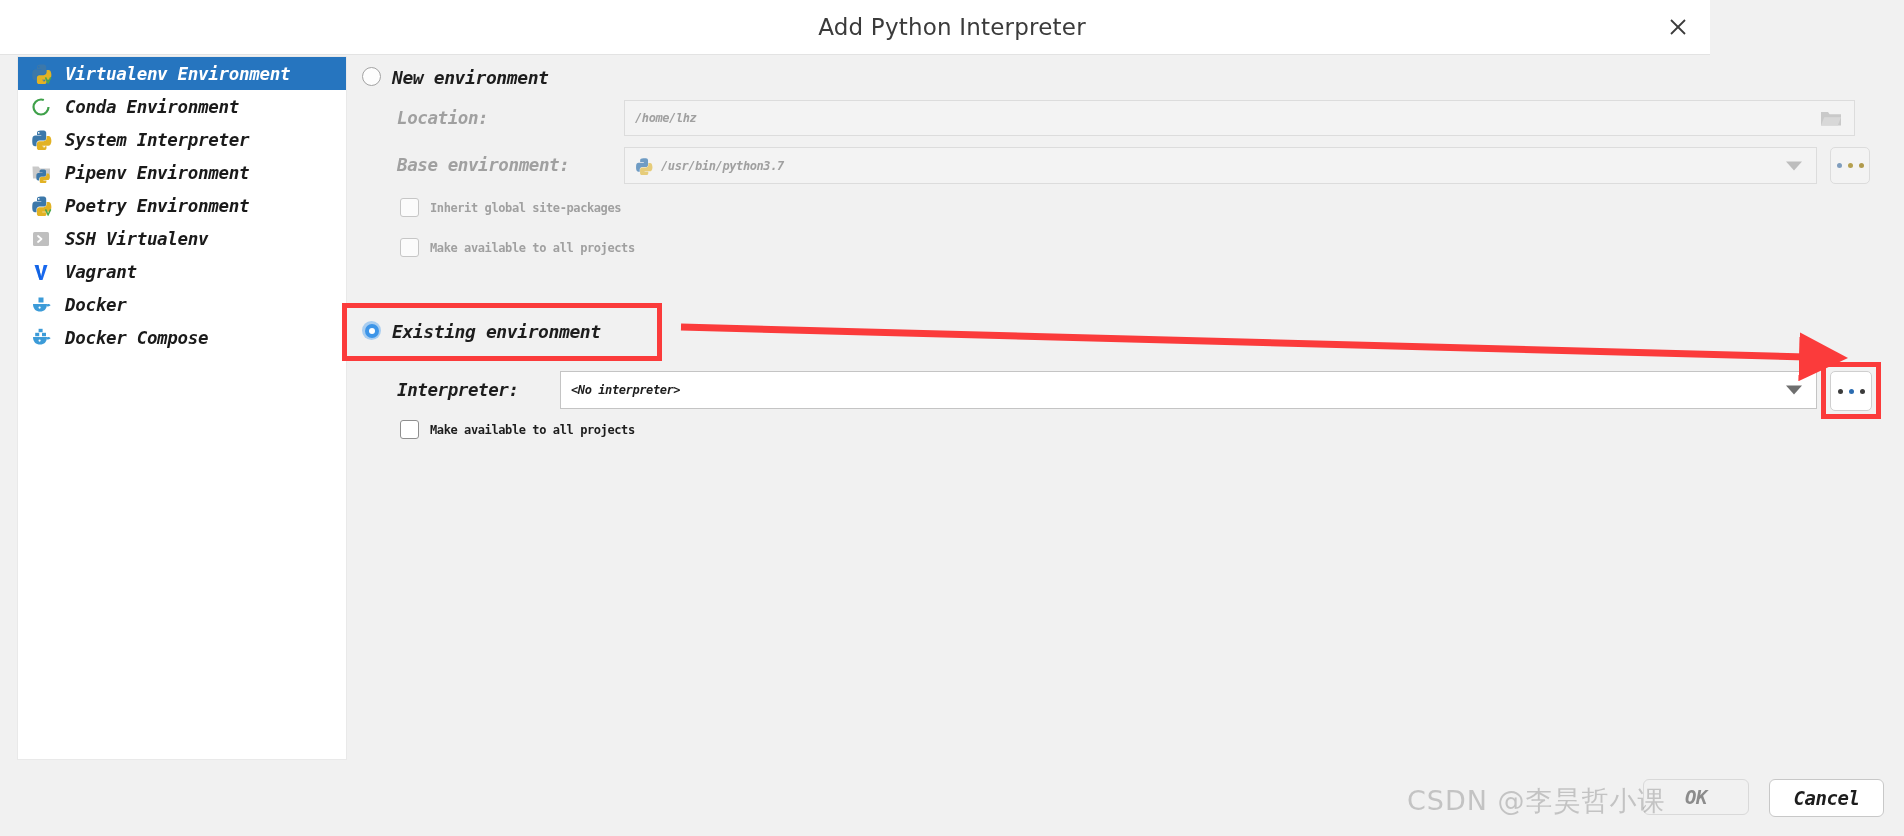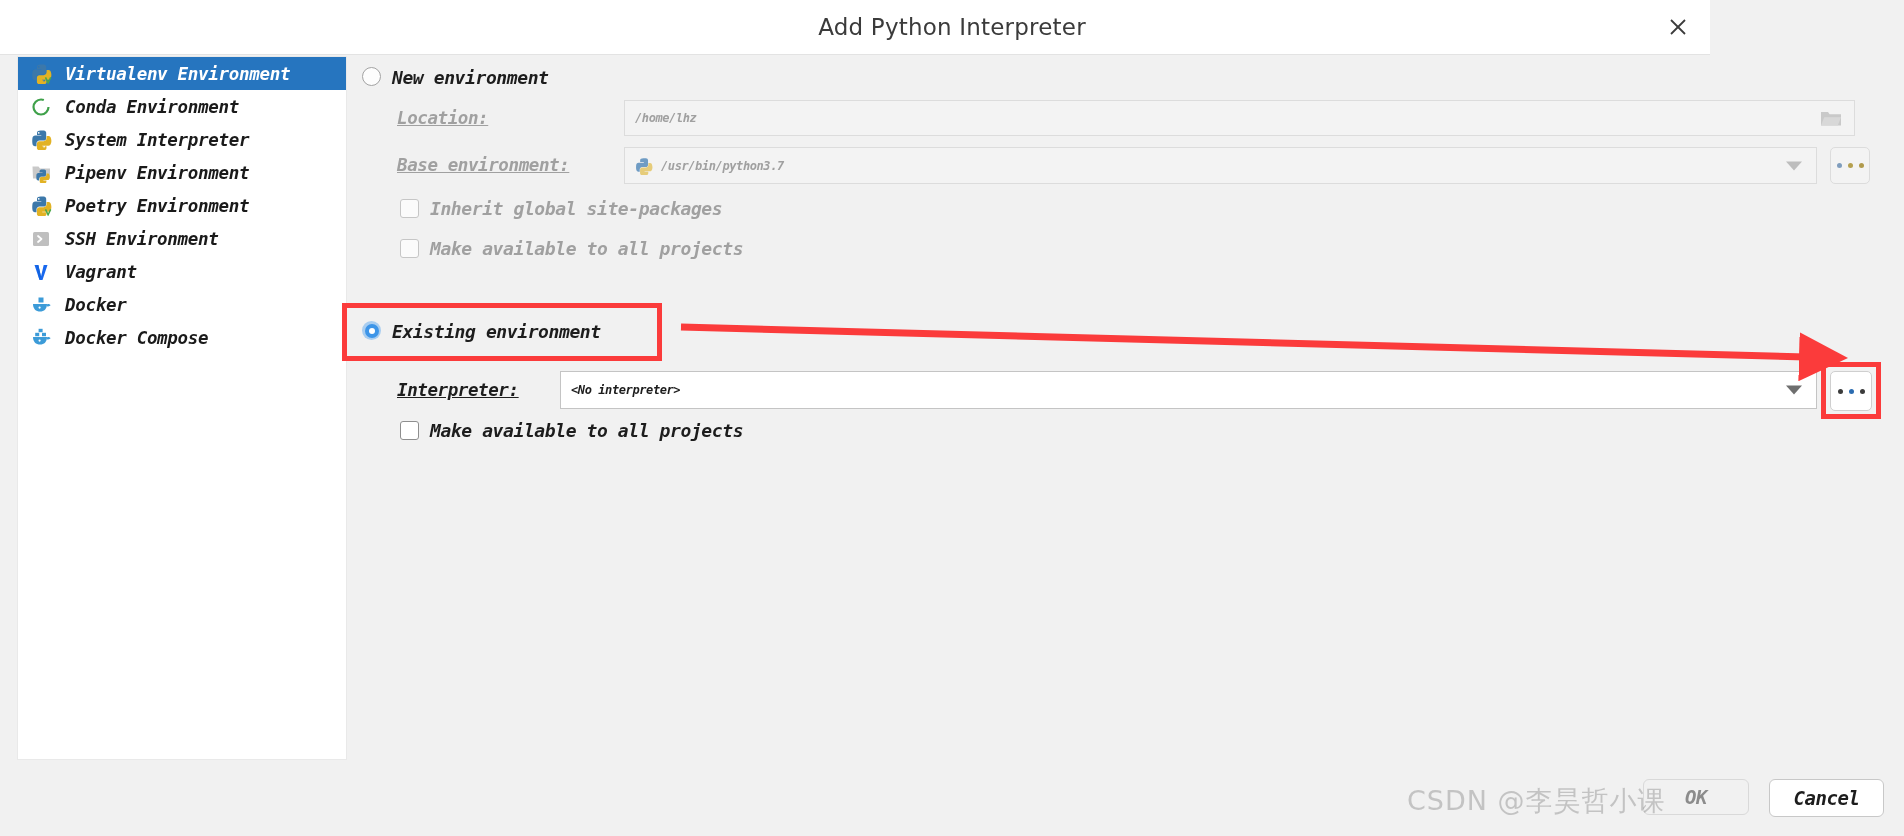--- a/index.html
+++ b/index.html
@@ -122,21 +122,20 @@
   }
 
   .field-label {
     position: absolute;
     font-size: 17.5px;
     font-weight: bold;
     font-style: italic;
     color: #a0a0a0;
     letter-spacing: -0.4px;
     white-space: nowrap;
-    text-decoration: underline;
   }
   .field-label.enabled { color: #1d1d1d; }
 
   .textfield {
     position: absolute;
     box-sizing: border-box;
     background: #f3f3f3;
     border: 1px solid #dcdcdc;
     display: flex; align-items: center;
     padding-left: 10px;
@@ -197,23 +196,22 @@
     width: 19px; height: 19px;
     box-sizing: border-box;
     border: 1.6px solid #c6c6c6;
     border-radius: 3px;
     background: #fbfbfb;
     margin-right: 11px;
     flex: 0 0 19px;
   }
   .chk.enabled { border-color: #8e8e8e; background: #ffffff; }
   .chk-label {
-    font-size: 18px;
-    font-weight: bold;
-    font-style: italic;
+    font-size: 12px;
+    font-weight: bold;
     color: #a0a0a0;
     letter-spacing: -0.4px;
     white-space: nowrap;
   }
   .chk-label.enabled { color: #1d1d1d; }
 
   
   .anno-box {
     position: absolute;
     border: 5px solid #fb3b3b;
@@ -328,21 +326,21 @@
       <span class="side-label">Poetry Environment</span>
     </div>
 
     <div class="side-item">
       <span class="side-icon">
         <svg width="20" height="18" viewBox="0 0 20 18">
           <rect x="2" y="2" width="16" height="14" rx="1.5" fill="#BFBFBF"></rect>
           <path d="M7 6l3.5 3L7 12" fill="none" stroke="#ffffff" stroke-width="1.8" stroke-linecap="round" stroke-linejoin="round"></path>
         </svg>
       </span>
-      <span class="side-label">SSH Environment</span>
+      <span class="side-label">SSH Virtualenv</span>
     </div>
 
     <div class="side-item">
       <span class="side-icon">
         <svg width="20" height="20" viewBox="0 0 20 20">
           <path d="M3.5 3h3.8l2.7 11.5L12.7 3h3.8l-5 15h-3z" fill="#1868EE"></path>
           <path d="M5.6 3h1.7l2.7 11.5L8.3 18z" fill="#1263DF"></path>
         </svg>
       </span>
       <span class="side-label">Vagrant</span>

